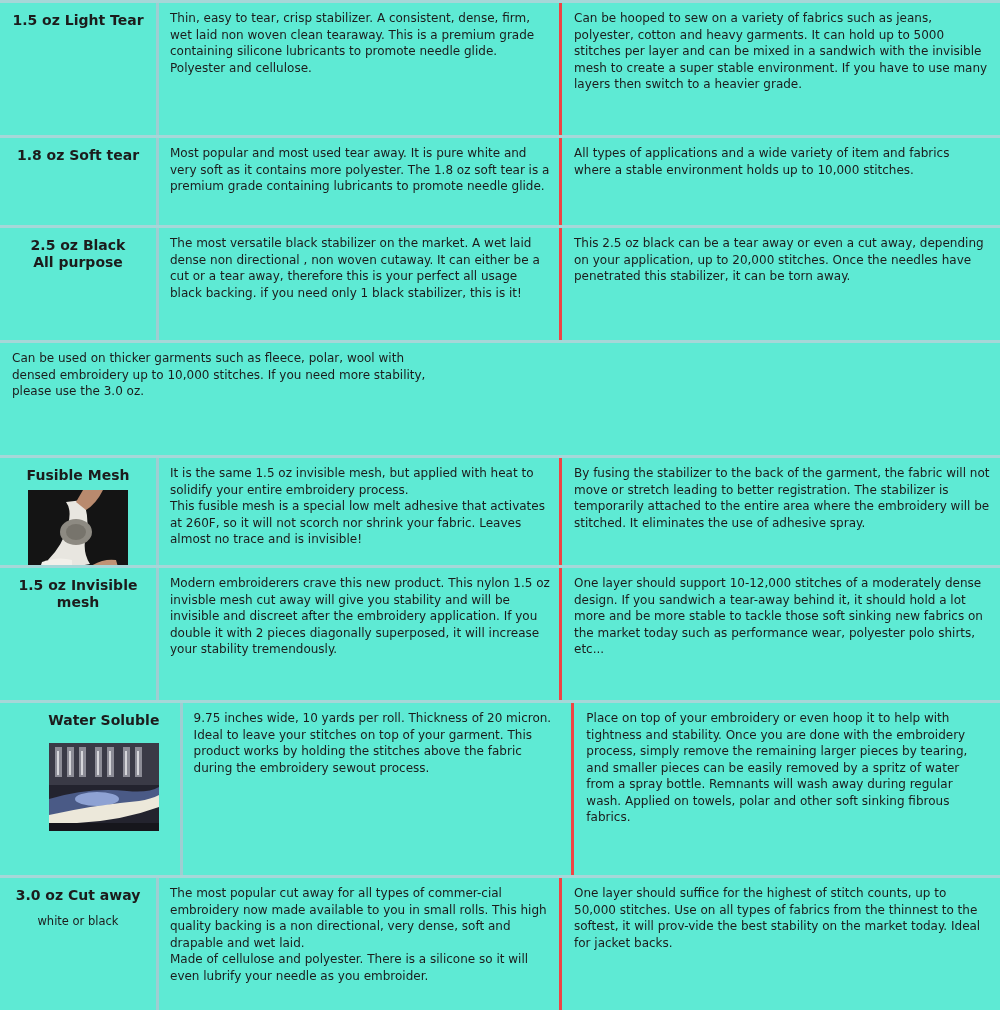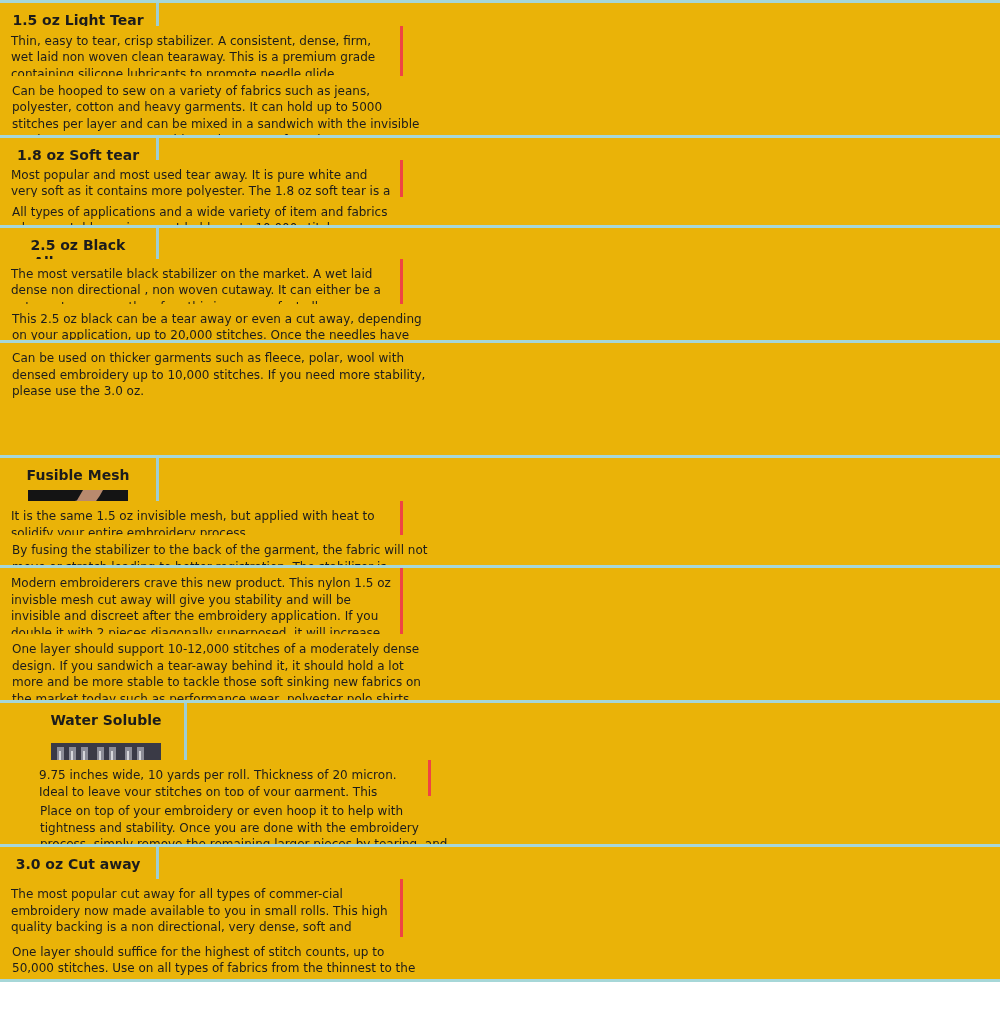--- a/index.html
+++ b/index.html
@@ -8,22 +8,21 @@
     box-sizing:border-box;
     font-family:"DejaVu Sans","Liberation Sans",sans-serif;
     color:#1c1c1c;
     border-top:3px solid #a6d7d8;
   }
   .t-row{
     display:flex;
     border-bottom:3px solid #a6d7d8;
     box-sizing:border-box;
     overflow:hidden;
-    background:#eab308;
-    flex-direction:column;
+    background:#5eead4;
   }
   .cell{box-sizing:border-box;overflow:hidden;}
   .c-name{
     width:159px;
     border-right:3px solid #9fced2;
     text-align:center;
     padding:9px 4px 4px 4px;
   }
   .c-desc{
     width:403px;
@@ -52,21 +51,21 @@
   }
   .photo{
     display:block;
     margin:6px auto 0 auto;
     width:100px;
     height:84px;
   }
   .photo-wide{width:110px;height:88px;margin:14px auto 0 auto;}
   
   .r1{height:135px;} .r2{height:90px;} .r3{height:115px;} .r4{height:115px;}
-  .r5{height:110px;} .r6{height:135px;} .r7{height:144px;padding-left:28px;} .r8{height:135px;}
+  .r5{height:110px;} .r6{height:135px;} .r7{height:175px;padding-left:28px;} .r8{height:135px;}
 </style>
 </head>
 <body>
 
 <div class="stab-table">
 
   <div class="t-row r1">
     <div class="cell c-name">
       <div class="prod-name">1.5 oz Light Tear</div>
     </div>
@@ -126,20 +125,24 @@
     <div class="cell c-desc">
       <div class="body-text">It is the same 1.5 oz invisible mesh, but applied with heat to solidify your entire embroidery process.
 This fusible mesh is a special low melt adhesive that activates at 260F, so it will not scorch nor shrink your fabric. Leaves almost no trace and is invisible!</div>
     </div>
     <div class="cell c-app">
       <div class="body-text">By fusing the stabilizer to the back of the garment, the fabric will not move or stretch leading to better registration. The stabilizer is temporarily attached to the entire area where the embroidery will be stitched. It eliminates the use of adhesive spray.</div>
     </div>
   </div>
 
   <div class="t-row r6">
+    <div class="cell c-name">
+      <div class="prod-name">1.5 oz Invisible
+mesh</div>
+    </div>
     <div class="cell c-desc">
       <div class="body-text">Modern embroiderers crave this new product. This nylon 1.5 oz invisble mesh cut away will give you stability and will be invisible and discreet after the embroidery application. If you double it with 2 pieces diagonally superposed, it will increase your stability tremendously.</div>
     </div>
     <div class="cell c-app">
       <div class="body-text">One layer should support 10-12,000 stitches of a moderately dense design.  If you sandwich a tear-away behind it, it should hold a lot more and be more stable to tackle those soft sinking new fabrics on the market today such as performance wear, polyester polo shirts, etc...</div>
     </div>
   </div>
 
   <div class="t-row r7">
     <div class="cell c-name">

